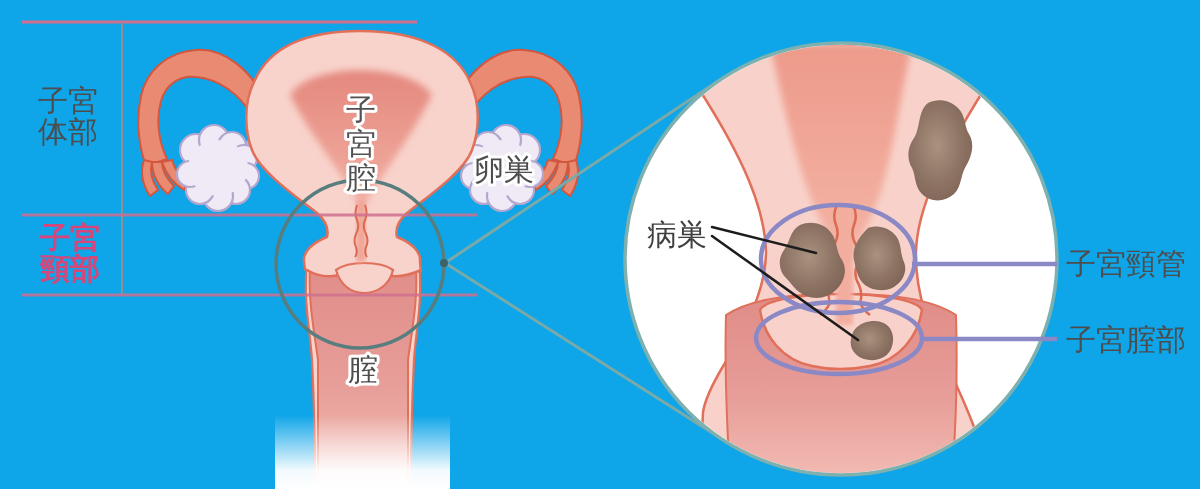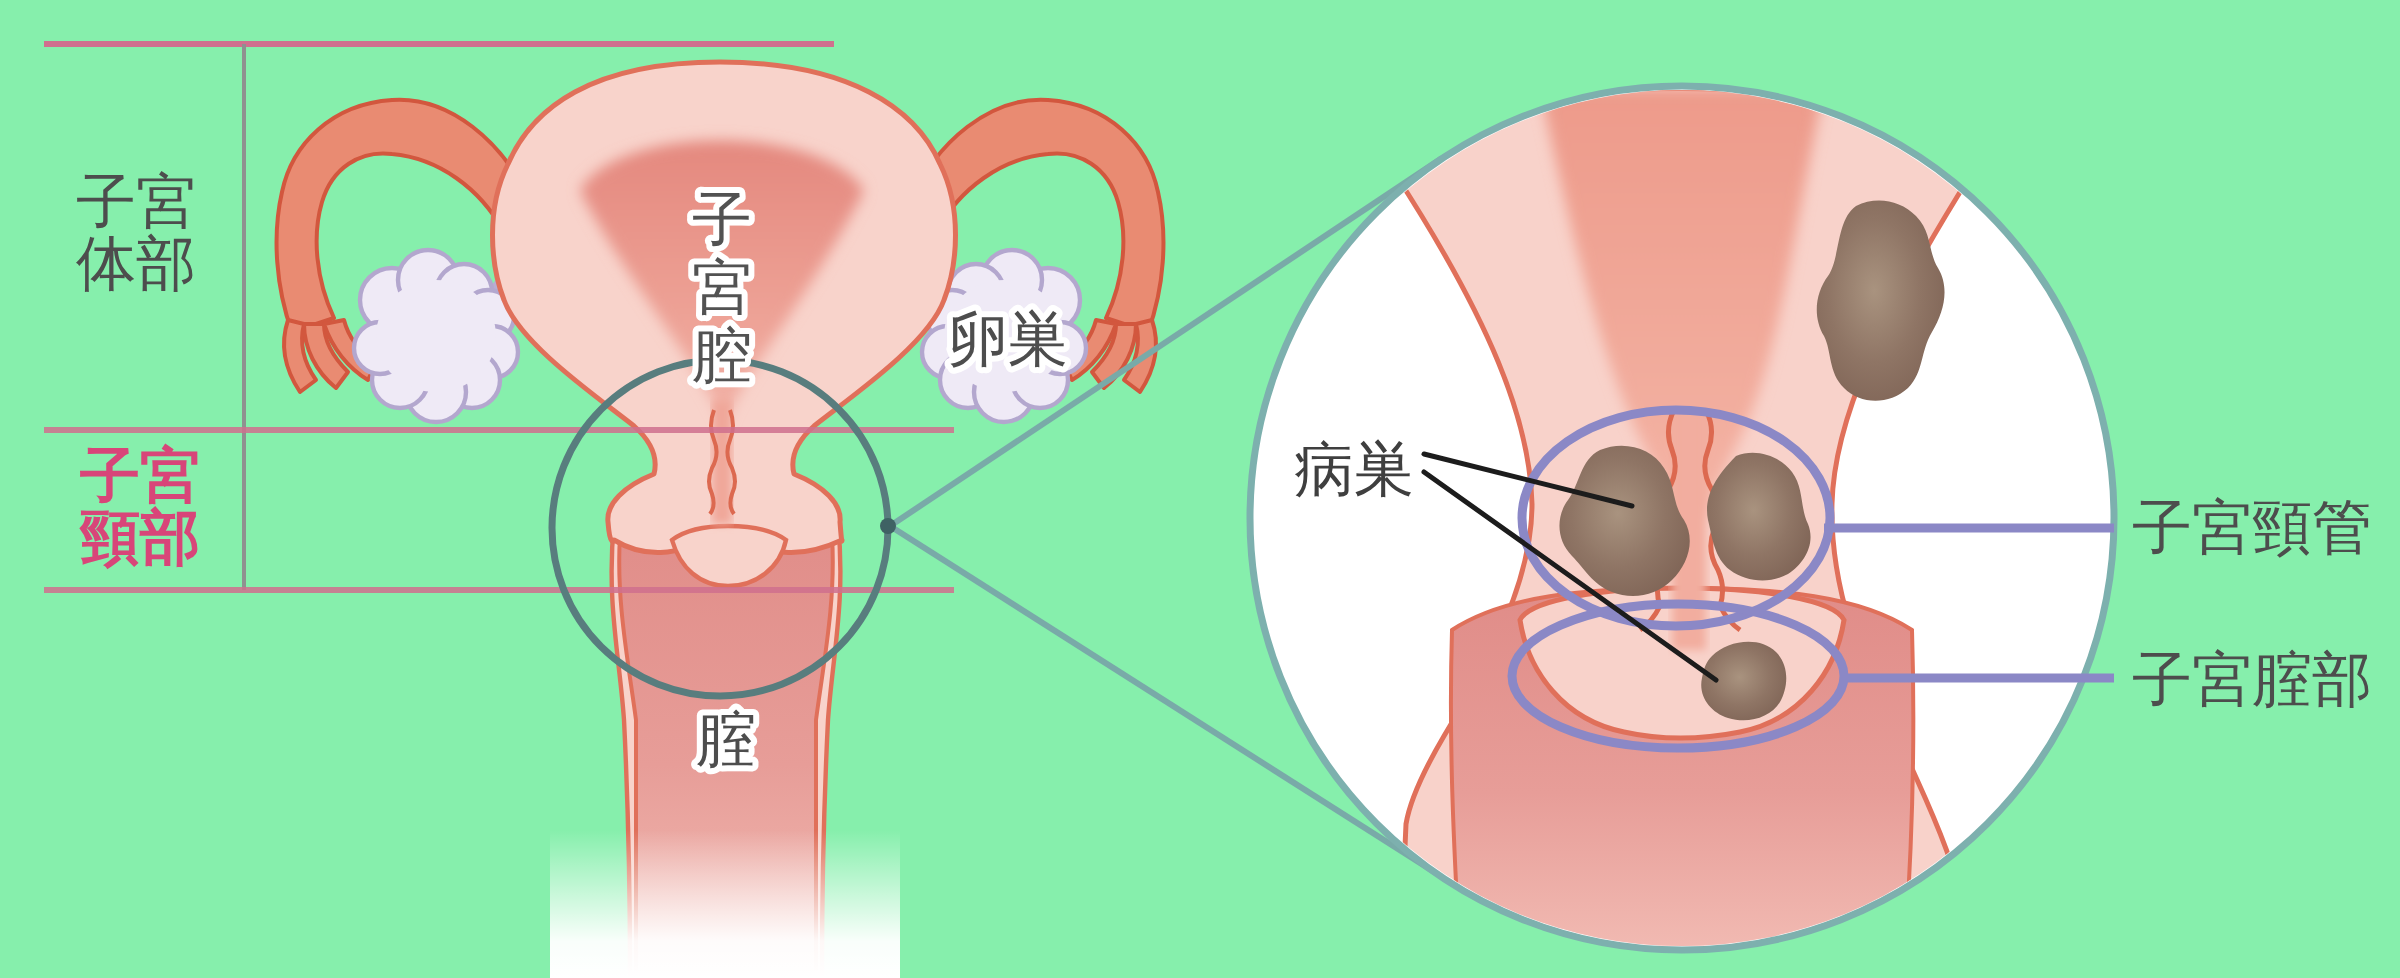--- a/index.html
+++ b/index.html
@@ -1,16 +1,16 @@
 <!DOCTYPE html>
 <html><head>
 <meta charset="utf-8">
 <style>
   html,body{margin:0;padding:0;background:#fff;}
-  .stage{position:relative;width:1200px;height:489px;background:#86efac;overflow:hidden;
+  .stage{position:relative;width:1200px;height:489px;background:#0ea5e9;overflow:hidden;
          font-family:"Liberation Sans","DejaVu Sans",sans-serif;}
   svg{display:block;}
   text{font-family:"Liberation Sans","DejaVu Sans",sans-serif;}
   .halo{paint-order:stroke;stroke:#ffffff;stroke-width:6px;stroke-linejoin:round;}
 </style>
 </head>
 <body>
 
 <div class="stage">
 <svg width="1200" height="489" viewBox="0 0 1200 489">

